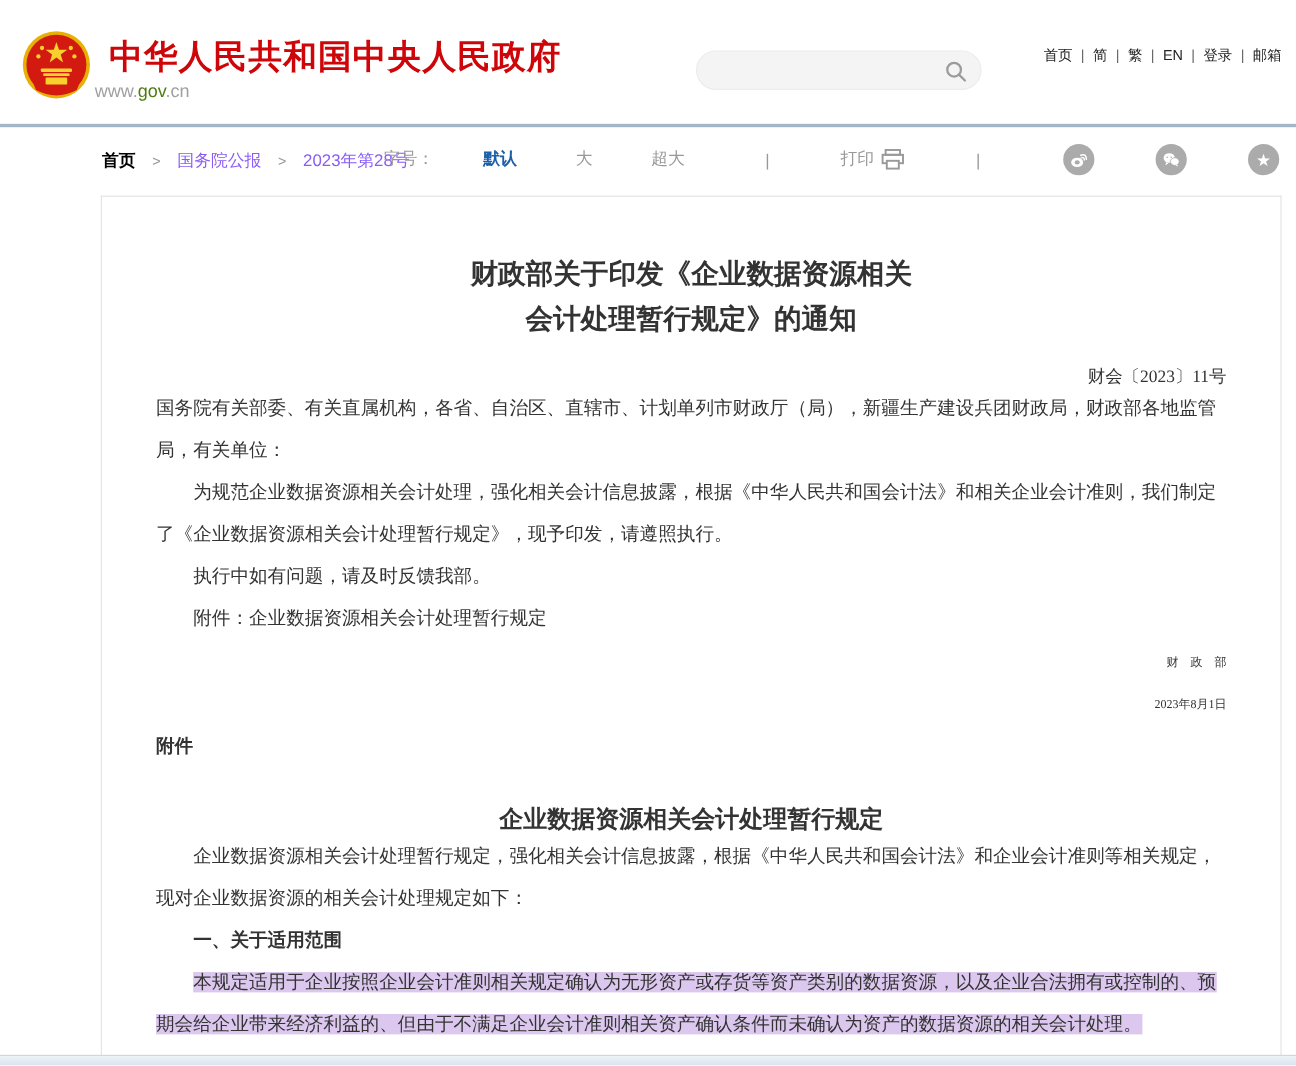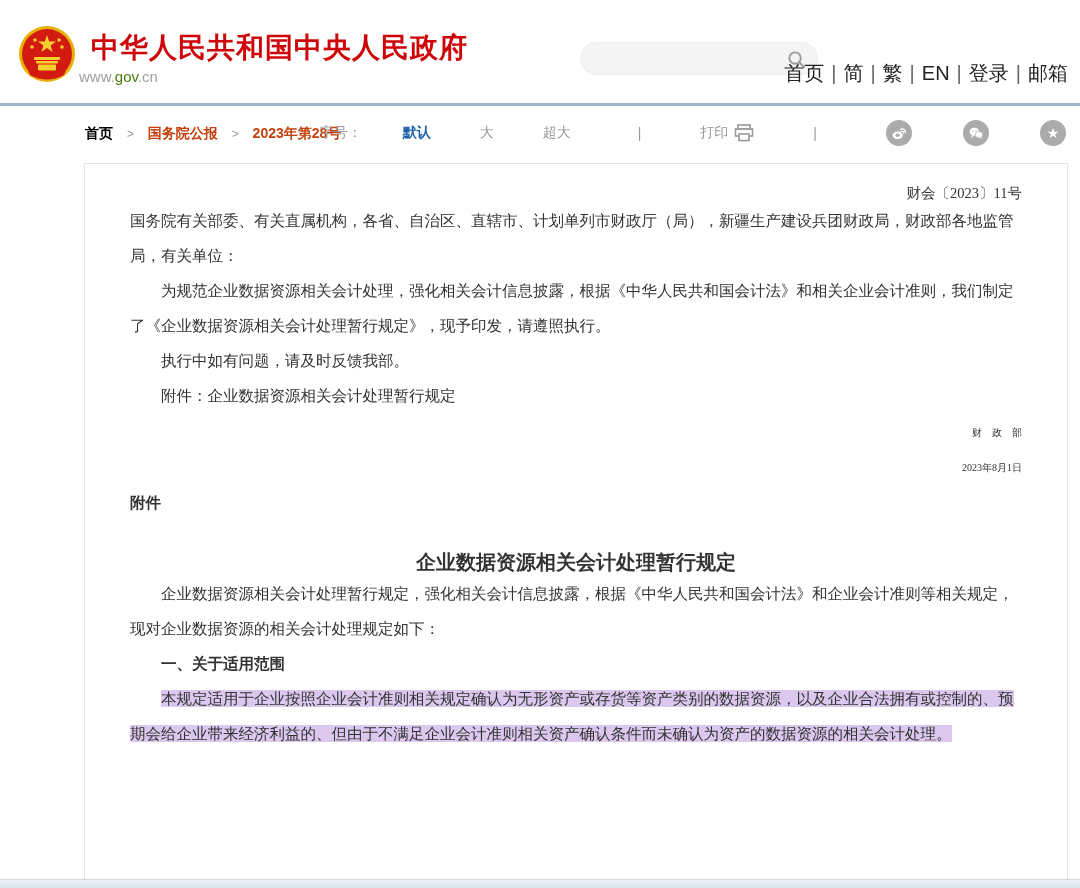--- a/index.html
+++ b/index.html
@@ -18,30 +18,30 @@
   .brand-url .gov { color:#4d7c0f; }
   .search-box {
     position:absolute; left:580px; top:42px; width:238px; height:33px;
     background:#f4f4f4; border:1px solid #ececec; border-radius:17px;
   }
   .search-box input {
     position:absolute; left:14px; top:0; width:180px; height:31px;
     border:none; outline:none; background:transparent; font-size:14px; color:#333;
   }
   .search-icon { position:absolute; right:11px; top:7px; width:19px; height:19px; cursor:pointer; }
-  .top-nav { position:absolute; right:12px; top:60px; font-size:20px; color:#222; white-space:nowrap; }
+  .top-nav { position:absolute; right:12px; top:38px; font-size:12px; color:#222; white-space:nowrap; }
   .top-nav a { color:#222; text-decoration:none; cursor:pointer; }
   .top-nav .sep { color:#666; margin:0 7px; }
   .top-line { height:3px; background:#a2b8c8; }
   
   .crumb-row { position:relative; height:57px; }
   .breadcrumb { position:absolute; left:85px; top:19px; font-size:14px; color:#333; }
   .breadcrumb .home { font-weight:bold; color:#000; cursor:pointer; }
   .breadcrumb .bsep { color:#999; margin:0 10px; font-size:12px; }
-  .breadcrumb .bitem { color:#c2410c; cursor:pointer;font-weight:bold; }
+  .breadcrumb .bitem { color:#8b5cf6; cursor:pointer; }
   .tools { position:absolute; right:14px; top:14px; display:flex; align-items:center; font-size:14px; color:#999;gap:41px; }
   .tools .lbl { color:#999; }
   .tools .fz-default { color:#1c5fa8; font-weight:bold; margin-right:8px; cursor:pointer; }
   .tools .fz { color:#999; margin-right:8px; cursor:pointer; }
   .tools .tsep { color:#999; margin:0 18px; }
   .tools .print { display:flex; align-items:center; cursor:pointer; color:#999;text-align:right; }
   .tools .print svg { margin-left:6px; }
   .share-ic {
     width:26px; height:26px; border-radius:50%; background:#ababab; margin-left:10px;
     display:flex; align-items:center; justify-content:center; cursor:pointer;
@@ -145,20 +145,24 @@
         <path d="M19.5 18 l1.2 3 -3.2 -1.8 z" fill="#fff"></path>
         <circle cx="7" cy="9" r="1" fill="#ababab"></circle>
         <circle cx="12" cy="9" r="1" fill="#ababab"></circle>
       </svg>
     </span>
     <span class="share-ic">★</span>
   </div>
 </div>
 
 <div class="panel">
+  <div class="doc-title">
+    <div>财政部关于印发《企业数据资源相关</div>
+    <div>会计处理暂行规定》的通知</div>
+  </div>
   <div class="doc-num">财会〔2023〕11号</div>
   <p class="addressee">国务院有关部委、有关直属机构，各省、自治区、直辖市、计划单列市财政厅（局），新疆生产建设兵团财政局，财政部各地监管局，有关单位：</p>
   <p class="indent">为规范企业数据资源相关会计处理，强化相关会计信息披露，根据《中华人民共和国会计法》和相关企业会计准则，我们制定了《企业数据资源相关会计处理暂行规定》，现予印发，请遵照执行。</p>
   <p class="indent">执行中如有问题，请及时反馈我部。</p>
   <p class="indent">附件：企业数据资源相关会计处理暂行规定</p>
   <div class="sig-block">
     <div>财　政　部</div>
     <div>2023年8月1日</div>
   </div>
   <p class="attach-label">附件</p>

